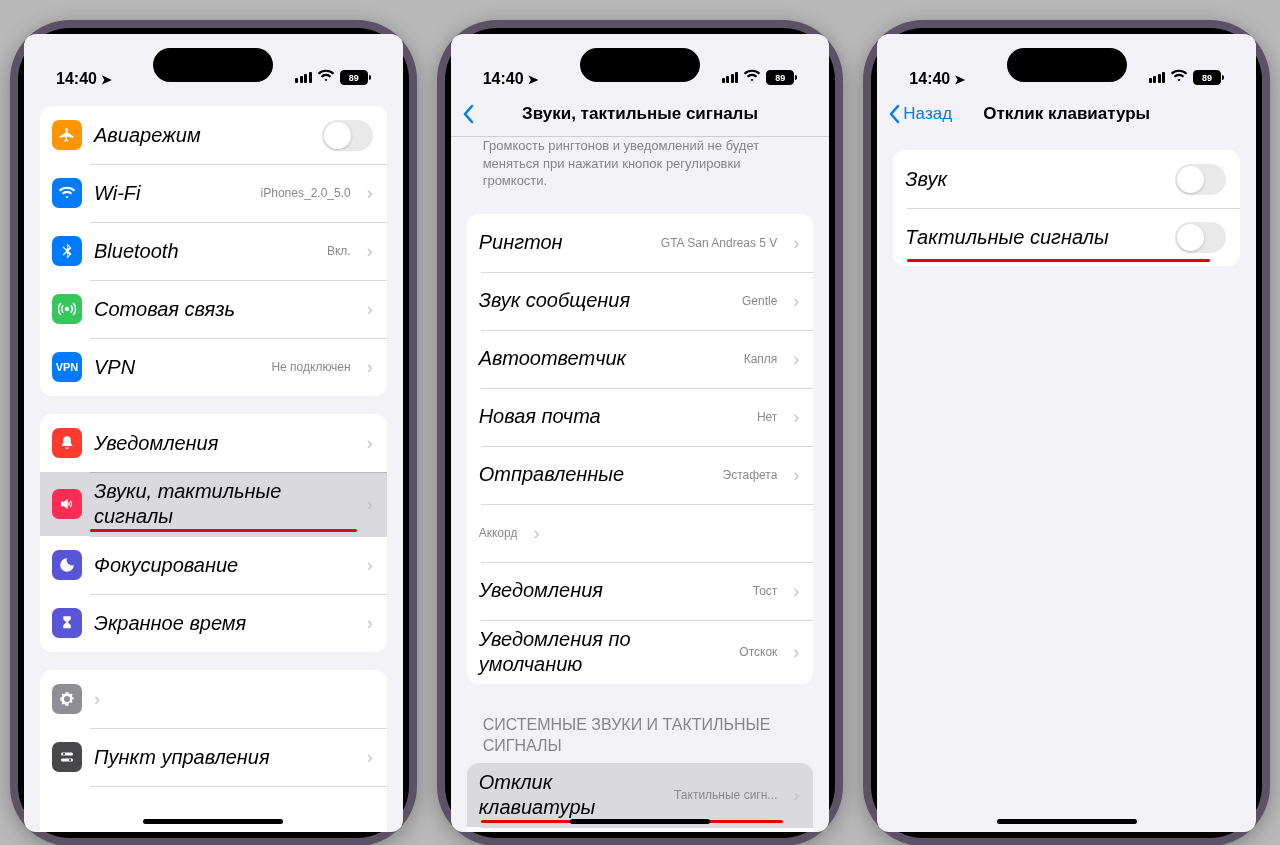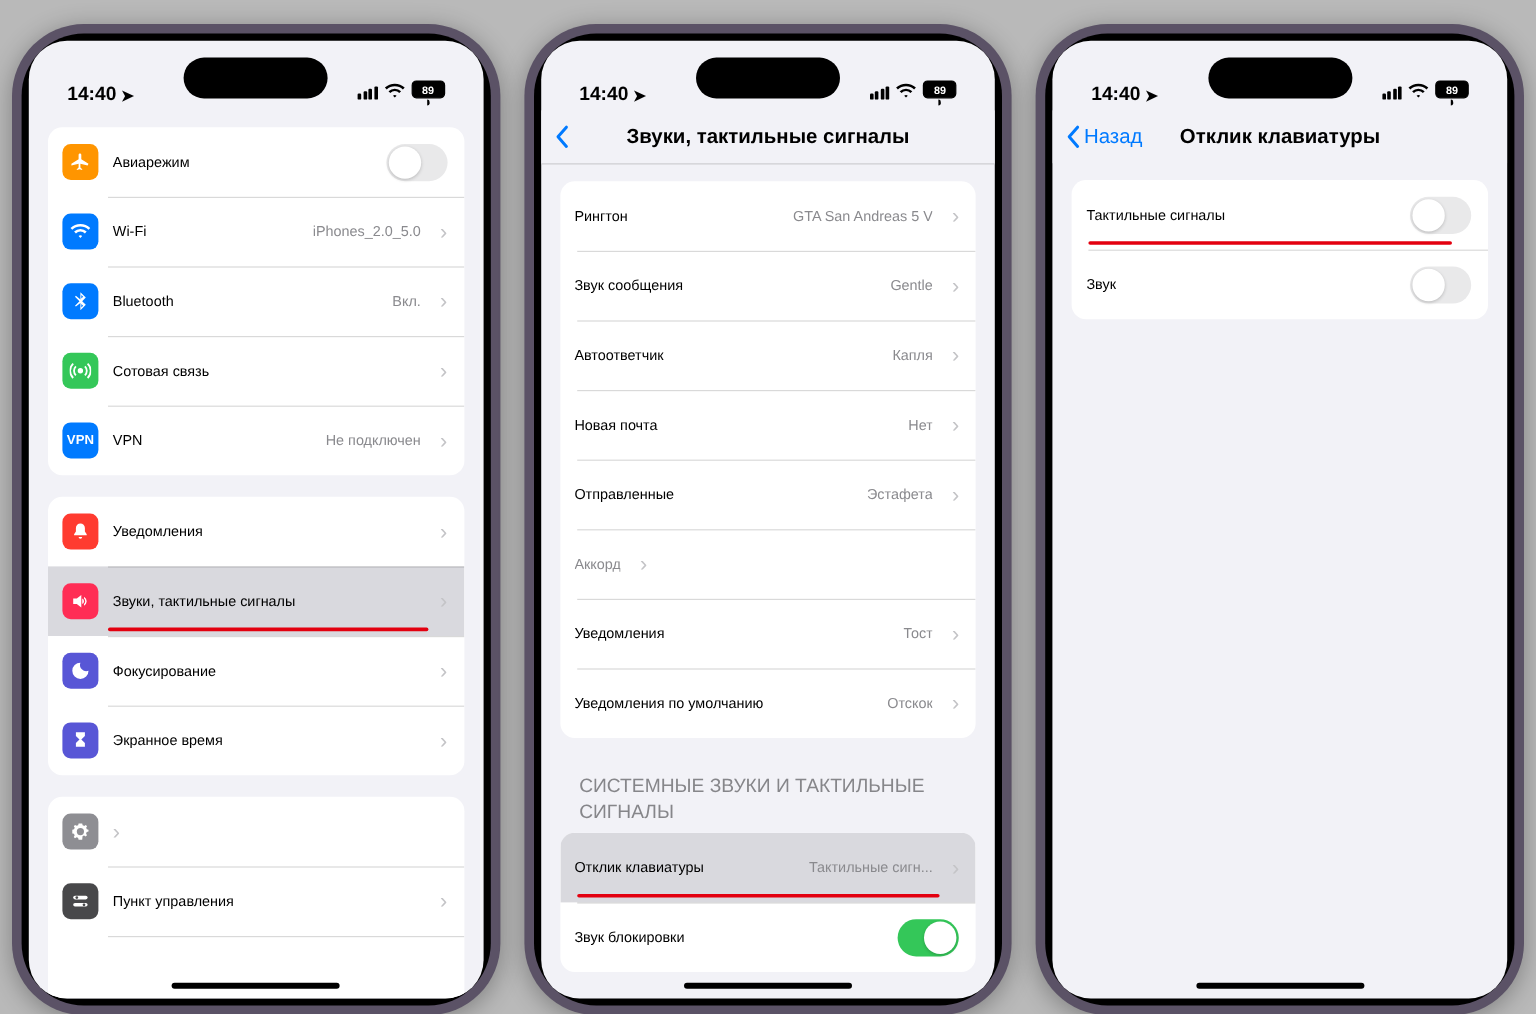--- a/index.html
+++ b/index.html
@@ -1,45 +1,45 @@
 <!DOCTYPE html>
 <html><head>
 <meta charset="utf-8">
 <style>
  body { margin:0; background:#b9b9b9; font-family:-apple-system,Helvetica Neue,Arial,sans-serif; }
  .stage { display:flex; gap:20px; justify-content:center; padding:20px 10px; }
  .phone { width:400px; height:810px; background:#5b5266; border-radius:60px; padding:8px; box-shadow:0 4px 20px rgba(0,0,0,.3); position:relative; }
  .phone-inner { width:100%; height:100%; background:#000; border-radius:52px; padding:6px; box-sizing:border-box; }
- .screen { width:100%; height:100%; background:#f2f2f7; border-radius:32px; overflow:hidden; position:relative; display:flex; flex-direction:column; }
+ .screen { width:100%; height:100%; background:#f2f2f7; border-radius:12px; overflow:hidden; position:relative; display:flex; flex-direction:column; }
  .island { position:absolute; top:14px; left:50%; transform:translateX(-50%); width:120px; height:34px; background:#000; border-radius:20px; z-index:10; }
  .statusbar { height:54px; display:flex; justify-content:space-between; align-items:flex-end; padding:0 32px 4px; font-size:16px; font-weight:600; color:#000; }
  .statusbar .left { display:flex; align-items:center; gap:4px; }
  .statusbar .right { display:flex; align-items:center; gap:5px; }
  .loc-arrow { font-size:13px; }
  .sig-bars { display:flex; align-items:flex-end; gap:1.5px; }
  .sig-bars span { width:3px; background:#000; border-radius:1px; }
  .sig-bars span:nth-child(1){height:5px} .sig-bars span:nth-child(2){height:7px} .sig-bars span:nth-child(3){height:9px} .sig-bars span:nth-child(4){height:11px}
  .wifi-ic { font-size:14px; }
- .batt { display:flex; align-items:center; gap:1px;flex-direction:column;}
+ .batt { display:flex; align-items:center; gap:1px;}
  .batt-body { width:26px; height:13px; border:1px solid #000; border-radius:4px; position:relative; font-size:9px; font-weight:700; display:flex; align-items:center; justify-content:center; background:#000; color:#fff;}
  .batt-tip { width:2px; height:5px; background:#000; border-radius:0 2px 2px 0; }
  .nav { height:44px; display:flex; align-items:center; justify-content:center; position:relative; border-bottom:0.5px solid rgba(0,0,0,0.15); background:#f2f2f7; }
  .nav.noborder { border-bottom:none; }
  .nav-title { font-size:17px; font-weight:600; }
  .nav-back { position:absolute; left:10px; display:flex; align-items:flex-start; color:#007aff; font-size:17px; gap:2px;}
  .nav-back svg { width:14px; height:20px; }
  .content { flex:1; overflow:hidden; padding:0 16px; }
  .group { background:#fff; border-radius:12px; margin-top:18px; overflow:hidden; }
  .group:first-child { margin-top:14px; }
  .row { display:flex; align-items:center; min-height:44px; padding:7px 14px 7px 12px; position:relative; gap:12px; }
  .row + .row::before { content:""; position:absolute; top:0; left:50px; right:0; height:0.5px; background:rgba(0,0,0,.15);}
  .row.noicon + .row.noicon::before { left:14px; }
  .row.highlighted { background:#d9d9de; }
  .icon { width:30px; height:30px; border-radius:7px; display:flex; align-items:center; justify-content:center; flex-shrink:0; color:#fff; font-size:16px; }
- .label { flex:1; font-size:12px; color:#000; line-height:1.25;}
+ .label { flex:1; font-size:20px; color:#000; line-height:1.25;font-style:italic;}
  .value { font-size:12px; color:#8a8a8e; margin-right:4px; max-width:160px; white-space:nowrap; overflow:hidden; text-overflow:ellipsis;}
  .chev { color:#c4c4c7; font-size:18px; font-weight:300; line-height:1; }
  .toggle { width:51px; height:31px; border-radius:16px; background:#e9e9ea; position:relative; flex-shrink:0; }
  .toggle.on { background:#34c759; }
  .toggle::after { content:""; position:absolute; top:2px; left:2px; width:27px; height:27px; background:#fff; border-radius:50%; box-shadow:0 1px 3px rgba(0,0,0,.2);}
  .toggle.on::after { left:auto; right:2px; }
  .footer-txt, .header-txt { font-size:16px; color:#86868a; padding:6px 16px 0; line-height:1.35; }
  .header-txt { text-transform:uppercase; margin-top:24px; padding-bottom:0;}
  .top-note { font-size:13px; color:#86868a; padding:0 16px 6px; line-height:1.35; }
  .redline { position:absolute; height:3px; background:#e3000f; border-radius:2px; }
@@ -223,20 +223,21 @@
   </div>
   <div class="nav">
     <div class="nav-back">
       <svg viewBox="0 0 12 20">
                 <path d="M10 2L3 10l7 8" stroke="#007aff" stroke-width="2.5" fill="none" stroke-linecap="round" stroke-linejoin="round"></path>
               </svg>
     </div>
     <div class="nav-title">Звуки, тактильные сигналы</div>
   </div>
   <div class="content">
+    <div class="top-note">Громкость рингтонов и уведомлений не будет меняться при нажатии кнопок регулировки громкости.</div>
     <div class="group" id="p2sounds">
               <div class="row noicon">
                 <div class="label">Рингтон</div>
                 <div class="value">GTA San Andreas 5 V</div>
                 <div class="chev">›</div>
               </div>
               <div class="row noicon">
                 <div class="label">Звук сообщения</div>
                 <div class="value">Gentle</div>
                 <div class="chev">›</div>
@@ -321,27 +322,27 @@
       <svg viewBox="0 0 12 20">
                 <path d="M10 2L3 10l7 8" stroke="#007aff" stroke-width="2.5" fill="none" stroke-linecap="round" stroke-linejoin="round"></path>
               </svg>
       <span>Назад</span>
     </div>
     <div class="nav-title">Отклик клавиатуры</div>
   </div>
   <div class="content">
     <div class="group" id="p3rows">
               <div class="row noicon">
+                <div class="label">Звук</div>
+                <div class="toggle"></div>
+              </div>
+              <div class="row noicon">
                 <div class="label">Тактильные сигналы</div>
                 <div class="toggle"></div>
                 <div class="redline" style="left: 14px; right: 30px; bottom: 4px;"></div>
-              </div>
-              <div class="row noicon">
-                <div class="label">Звук</div>
-                <div class="toggle"></div>
               </div>
             </div>
   </div>
   <div class="home-ind"></div>
  </div>
       </div>
 </div>
 
 </div>
 

